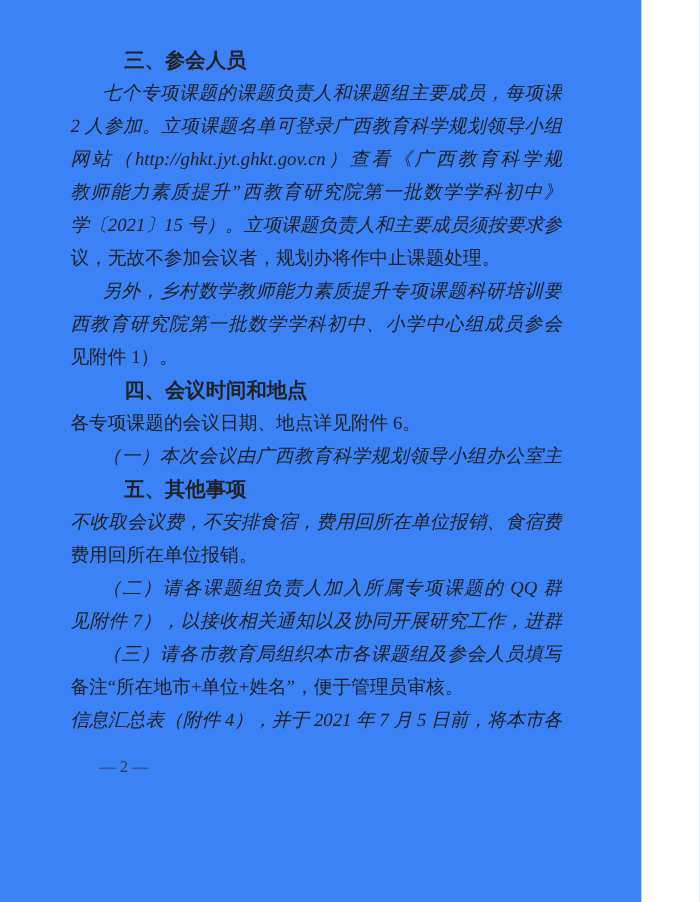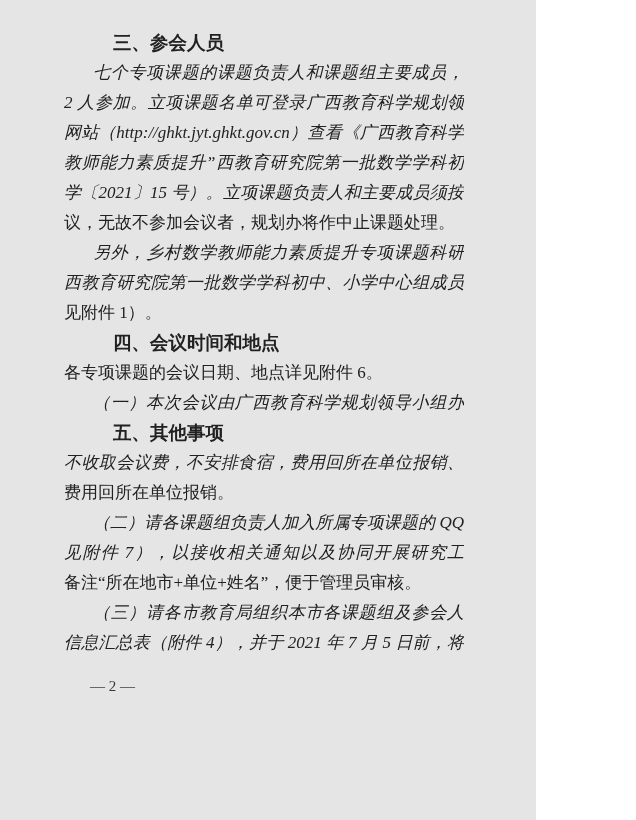--- a/index.html
+++ b/index.html
@@ -1,21 +1,21 @@
 <!DOCTYPE html>
 <html><head>
 <meta charset="utf-8">
 <style>
   html,body { margin:0; padding:0; background:#ffffff; }
   .page {
     position:relative;
-    width:536px; height:820px;
-    background:#e5e5e5;
+    width:583px; height:820px;
+    background:#3b82f6;
     box-sizing:border-box;
-    padding:28px 72px 0 64px;
+    padding:40px 72px 0 64px;
     font-family:"Liberation Serif","DejaVu Serif",serif;
     color:#212121;
     overflow:hidden;
   }
   .ln {
     height:30px;
     line-height:30px;
     font-size:17px;
     overflow:hidden;
   }
@@ -56,19 +56,19 @@
 
   <div class="ln h">四、会议时间和地点</div>
   <div class="ln">各专项课题的会议日期、地点详见附件 6。</div>
 
   <div class="ln fill ind">（一）本次会议由广西教育科学规划领导小组办公室主办，</div>
   <div class="ln h">五、其他事项</div>
   <div class="ln fill">不收取会议费，不安排食宿，费用回所在单位报销、食宿费等</div>
   <div class="ln">费用回所在单位报销。</div>
   <div class="ln fill ind">（二）请各课题组负责人加入所属专项课题的 QQ 群（群号</div>
   <div class="ln fill">见附件 7），以接收相关通知以及协同开展研究工作，进群时请</div>
+  <div class="ln fill ind">（三）请各市教育局组织本市各课题组及参会人员填写参会</div>
   <div class="ln">备注“所在地市+单位+姓名”，便于管理员审核。</div>
-  <div class="ln fill ind">（三）请各市教育局组织本市各课题组及参会人员填写参会</div>
   <div class="ln fill">信息汇总表（附件 4），并于 2021 年 7 月 5 日前，将本市各专项</div>
 
   <div class="footer">— 2 —</div>
 
 </div>
 
 </body></html>

